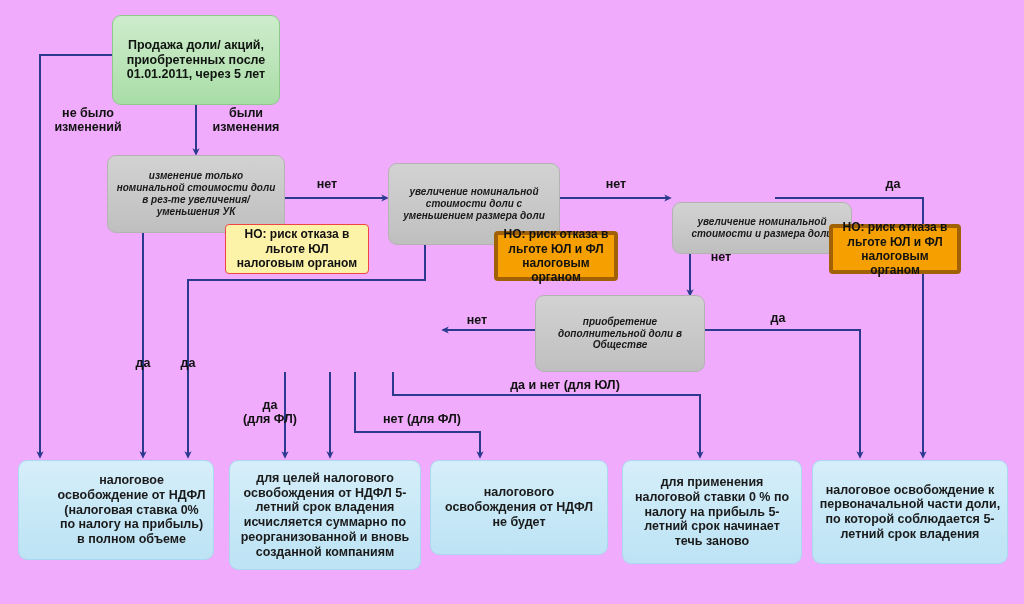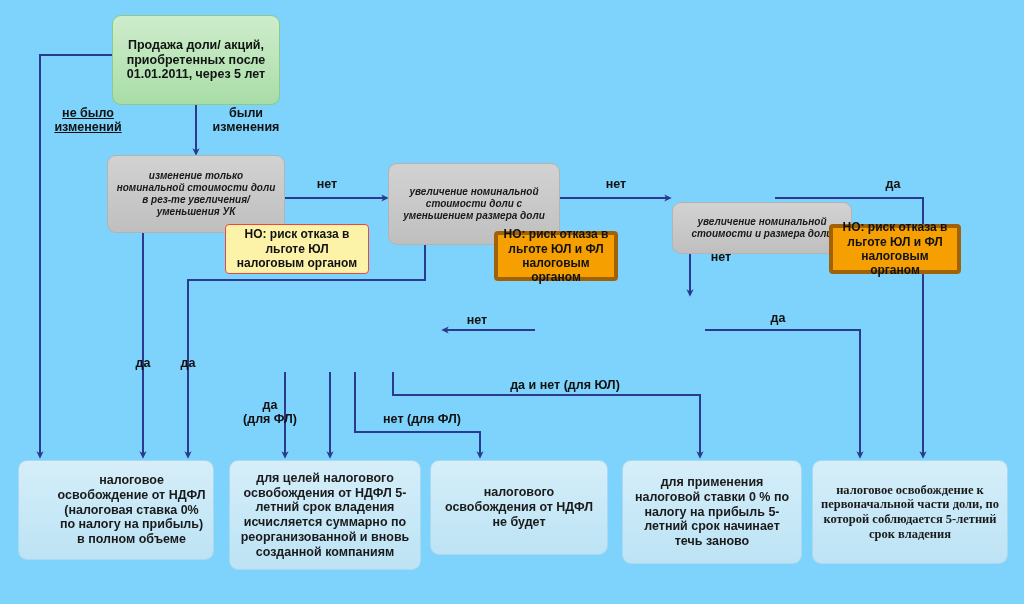--- a/index.html
+++ b/index.html
@@ -1,17 +1,17 @@
 <!DOCTYPE html>
 <html><head>
 <meta charset="utf-8">
 <style>
   html,body{margin:0;padding:0;background:#ffffff;}
   body{font-family:"Liberation Sans","DejaVu Sans",sans-serif;}
-  #canvas{position:relative;width:1024px;height:604px;background:#7dd3fc;overflow:hidden;}
+  #canvas{position:relative;width:1024px;height:604px;background:#f0abfc;overflow:hidden;}
   svg.edges{position:absolute;left:0;top:0;width:1024px;height:604px;pointer-events:none;}
 
   .node{position:absolute;box-sizing:border-box;display:flex;align-items:center;justify-content:center;text-align:center;
         font-weight:bold;color:#1a1a1a;line-height:1.18;padding:4px 6px;border-radius:9px;}
 
   .node.start{
     background:linear-gradient(to bottom,#cdeccb 0%,#bfe6bd 45%,#a8dda6 100%);
     border:1px solid #8cc98a;font-size:12.5px;color:#101510;
   }
   .node.process{
@@ -81,38 +81,39 @@
 
   <div class="node start" style="left:112px;top:15px;width:168px;height:90px;">Продажа доли/ акций, приобретенных после 01.01.2011, через 5 лет</div>
 
   <div class="node process" style="left:107px;top:155px;width:178px;height:78px;">изменение только номинальной стоимости доли в рез-те увеличения/ уменьшения УК</div>
 
   <div class="node process" style="left:388px;top:163px;width:172px;height:82px;">увеличение номинальной стоимости доли с уменьшением размера доли</div>
 
   <div class="node process" style="left:672px;top:163px;width:180px;height:52px;margin-top:39px;">увеличение номинальной стоимости и размера доли</div>
 
 
+  <div class="node process" style="left:535px;top:295px;width:170px;height:77px;">приобретение дополнительной доли в Обществе</div>
 
   <div class="node result" style="left:18px;top:460px;width:196px;height:100px;padding-left:37px;">налоговое освобождение от НДФЛ (налоговая ставка 0% по налогу на прибыль) в полном объеме</div>
 
   <div class="node result" style="left:229px;top:460px;width:192px;height:110px;">для целей налогового освобождения от НДФЛ 5-летний срок владения исчисляется суммарно по реорганизованной и вновь созданной компаниям</div>
 
   <div class="node result" style="left:430px;top:460px;width:178px;height:95px;">налогового освобождения от НДФЛ не будет</div>
 
   <div class="node result" style="left:622px;top:460px;width:180px;height:104px;">для применения налоговой ставки 0 % по налогу на прибыль 5-летний срок начинает течь заново</div>
 
-  <div class="node result" style="left:812px;top:460px;width:196px;height:104px;font-family:Liberation Serif, serif;">налоговое освобождение к первоначальной части доли, по которой соблюдается 5-летний срок владения</div>
+  <div class="node result" style="left:812px;top:460px;width:196px;height:104px;">налоговое освобождение к первоначальной части доли, по которой соблюдается 5-летний срок владения</div>
 
   <div class="note warn-yellow" style="left:225px;top:224px;width:144px;height:50px;">НО: риск отказа в льготе ЮЛ налоговым органом</div>
 
   <div class="note warn-orange" style="left:494px;top:231px;width:124px;height:50px;">НО: риск отказа в льготе ЮЛ и ФЛ налоговым органом</div>
 
   <div class="note warn-orange" style="left:829px;top:224px;width:132px;height:50px;">НО: риск отказа в льготе ЮЛ и ФЛ налоговым органом</div>
 
-  <div class="elabel" style="left:42px;top:106px;width:92px;text-decoration:underline;">не было
+  <div class="elabel" style="left:42px;top:106px;width:92px;">не было
 изменений</div>
 
   <div class="elabel" style="left:205px;top:106px;width:82px;">были
 изменения</div>
 
   <div class="elabel" style="left:306px;top:177px;width:42px;">нет</div>
 
   <div class="elabel" style="left:595px;top:177px;width:42px;">нет</div>
 
   <div class="elabel" style="left:872px;top:177px;width:42px;">да</div>

